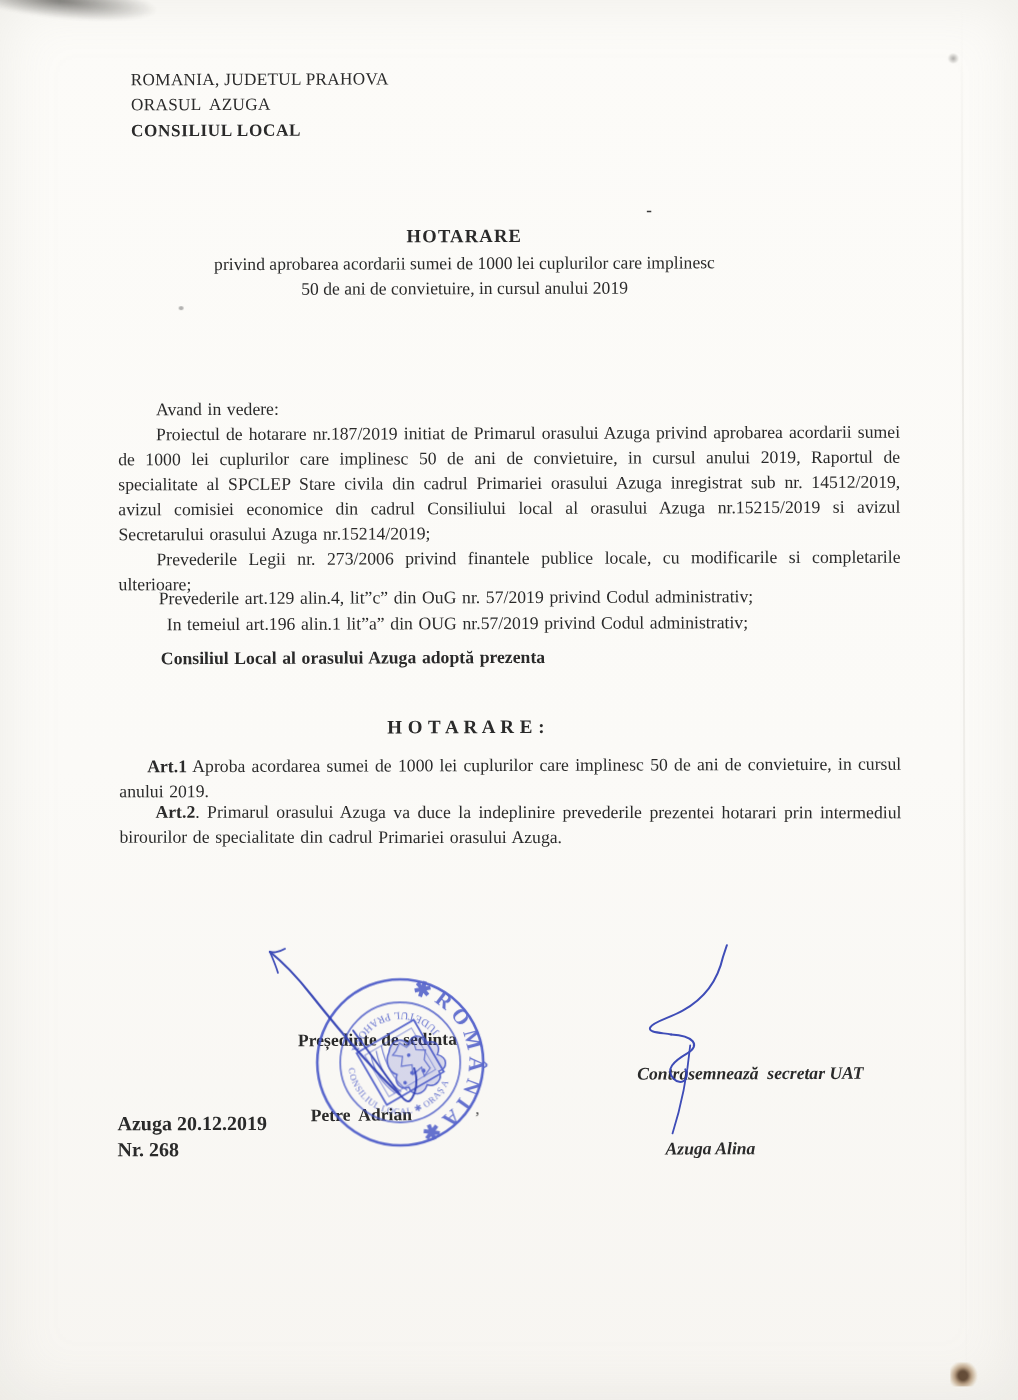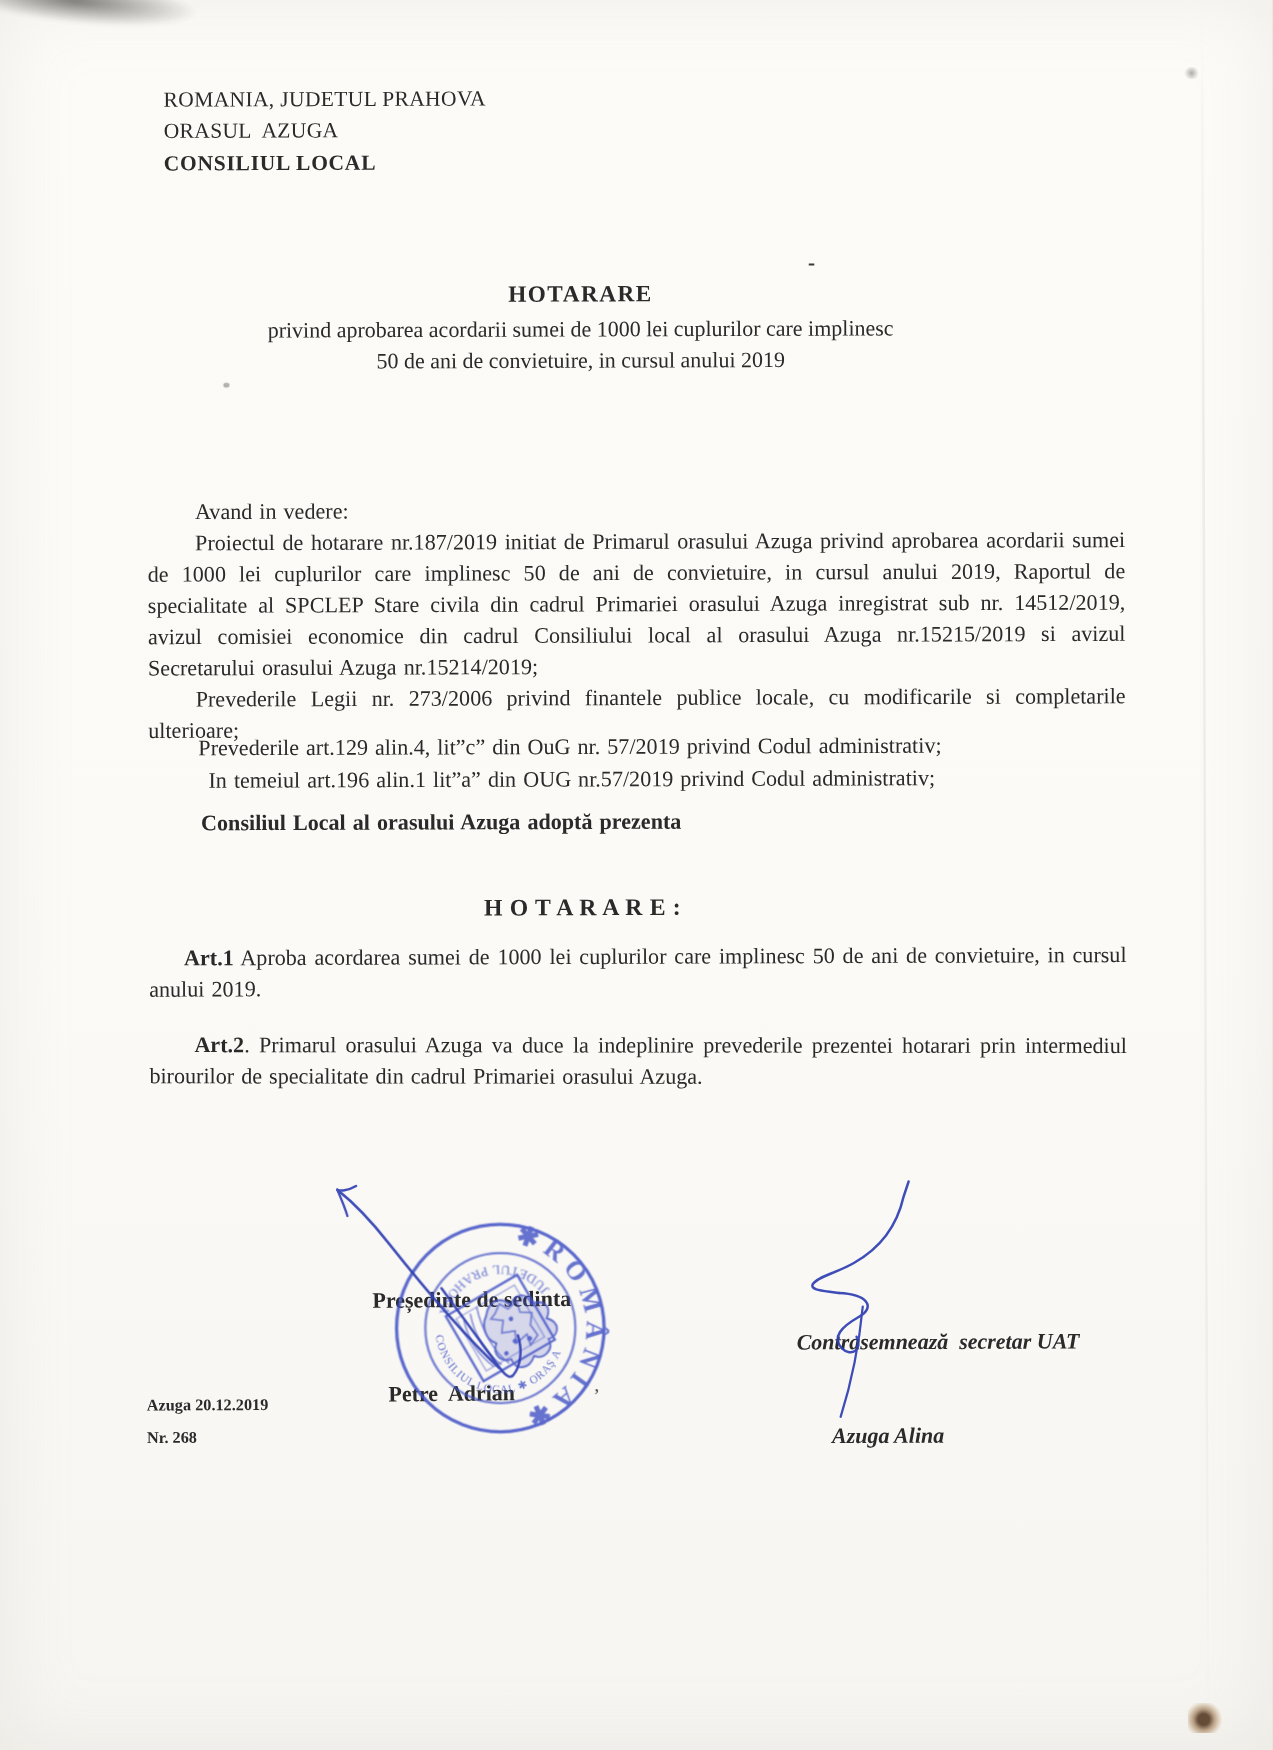--- a/index.html
+++ b/index.html
@@ -29,21 +29,21 @@
   .body-flow{position:absolute;left:119px;top:396px;width:782px;}
   .body-flow p{margin:0;}
   .just{text-align:justify;}
   .ind38{text-indent:38px;}
   .bw{left:119px;width:782px;}
   .decision-heading{position:absolute;left:125px;top:716px;width:682px;text-align:center;
     font-size:19px;font-weight:bold;letter-spacing:.5px;}
   
   .sig{position:absolute;font-size:17.6px;font-weight:bold;line-height:25px;}
   
-  .footer{position:absolute;left:116px;top:1110px;font-size:13px;font-weight:bold;line-height:25.5px;}
+  .footer{position:absolute;left:116px;top:1110px;font-size:20px;font-weight:bold;line-height:25.5px;}
   
   .artifact{position:absolute;pointer-events:none;}
   .smudge-tl{left:-12px;top:-13px;width:176px;height:32px;transform:rotate(6deg);
     background:radial-gradient(ellipse at 42% 42%,rgba(58,56,52,.85),rgba(58,56,52,0) 68%);
     filter:blur(1.6px);opacity:.75;}
   .speck-gray{left:949px;top:55px;width:13px;height:10px;border-radius:50%;
     background:radial-gradient(circle,rgba(110,108,104,.55),transparent 70%);filter:blur(.4px);}
   .dot-mid{left:180px;top:305px;width:5px;height:4px;border-radius:50%;
     background:rgba(105,105,105,.5);filter:blur(.5px);}
   .speck-brown{left:948px;top:1364px;width:28px;height:24px;
@@ -82,21 +82,21 @@
     </div>
     <p class="abs bodytxt bw" style="top:585px;text-indent:40px;">Prevederile art.129 alin.4, lit”c”  din OuG nr. 57/2019 privind Codul administrativ;</p>
     <p class="abs bodytxt bw" style="top:611px;text-indent:48px;">In temeiul art.196 alin.1 lit”a” din OUG nr.57/2019 privind Codul administrativ;</p>
     <p class="abs bodytxt bw bold" style="top:645px;text-indent:42px;">Consiliul Local al orasului Azuga adoptă prezenta</p>
 
     <div class="decision-heading pre">H O T A R A R E :</div>
 
     <p class="abs bodytxt bw just" style="top:753px;text-indent:28px;">
       <span class="bold">Art.1</span><span> Aproba acordarea sumei de 1000 lei cuplurilor care implinesc 50 de ani de convietuire, in cursul anului 2019.</span>
     </p>
-    <p class="abs bodytxt bw just" style="top:824px;text-indent:36px;transform:rotate(0.25deg);">
+    <p class="abs bodytxt bw just" style="top:800px;text-indent:36px;transform:rotate(0.25deg);">
       <span class="bold">Art.2</span><span>. Primarul orasului Azuga va duce la indeplinire prevederile prezentei hotarari prin intermediul birourilor de specialitate din cadrul Primariei orasului Azuga.</span>
     </p>
 
     <div class="sig pre" style="left:297px;top:977px;transform:rotate(-0.4deg);">
       <div>Președinte de sedinta</div>
       <div style="padding-left:12px;">Petre  Adrian</div>
     </div>
     <div class="sig pre" style="left:636px;top:1012px;font-style:italic;">
       <div>Contrasemnează  secretar UAT</div>
       <div style="padding-left:28px;">Azuga Alina</div>

